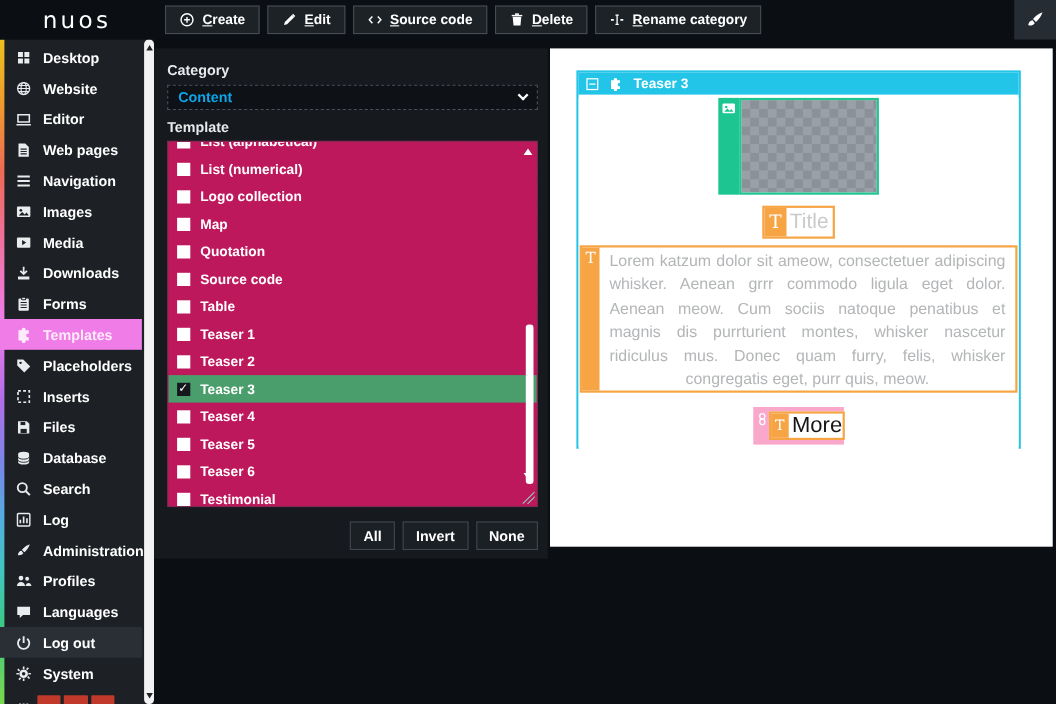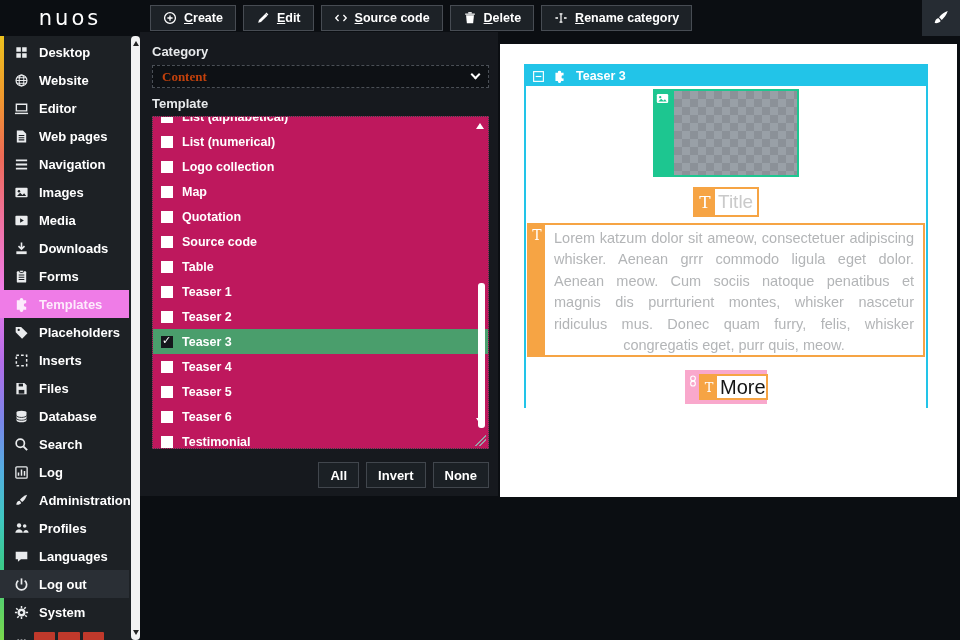--- a/index.html
+++ b/index.html
@@ -42,26 +42,26 @@
   .logo-frag span { background:#c0392b; flex:1; border-radius:1px 1px 0 0; }
   .side-scroll { position:absolute; right:0; top:0; width:9px; height:604px; background:#f2f2f2;
     border-radius:4px; }
   .arr { position:absolute; left:50%; transform:translateX(-50%); width:0; height:0; }
   .arr.up { top:5px; border-left:3.5px solid transparent; border-right:3.5px solid transparent;
     border-bottom:5px solid #222; }
   .arr.down { bottom:5px; border-left:3.5px solid transparent; border-right:3.5px solid transparent;
     border-top:5px solid #222; }
 
   
-  .mid { position:absolute; left:140px; top:32px; width:358px; height:464px; background:#16191e;
+  .mid { position:absolute; left:140px; top:44px; width:358px; height:464px; background:#16191e;
     padding:12px 9px 0 12px; }
   .field-label { color:#e8eaec; font-size:13px; font-weight:bold; height:15px; }
   .select { margin-top:6px; height:23px; background:#0e1115; border:1px dashed #4a4f56;
     display:flex; align-items:center; padding:0 9px; cursor:pointer; }
-  .select-value { color:#c2410c; font-size:13px; font-weight:bold; flex:1;font-family:Liberation Serif, serif; }
+  .select-value { color:#0ea5e9; font-size:13px; font-weight:bold; flex:1; }
   .chev { width:7px; height:7px; border-right:2px solid #fff; border-bottom:2px solid #fff;
     transform:rotate(45deg); margin-top:-4px; }
   .tpl-label { margin-top:8px; }
   .listbox { margin-top:5px; height:333px; background:#be185d; border:1px dotted #3a3f46;
     position:relative; overflow:hidden; }
   .list-viewport { margin-top:-13px; }
   .list-row { height:25px; display:flex; align-items:center; gap:9px; padding-left:8px; cursor:pointer; }
   .list-row .cb { width:12px; height:12px; background:#fff; flex:0 0 12px; position:relative; }
   .list-row .cb-label { color:#fff; font-size:12.5px; font-weight:bold; }
   .list-row.selected { background:#4a9e6c; }

